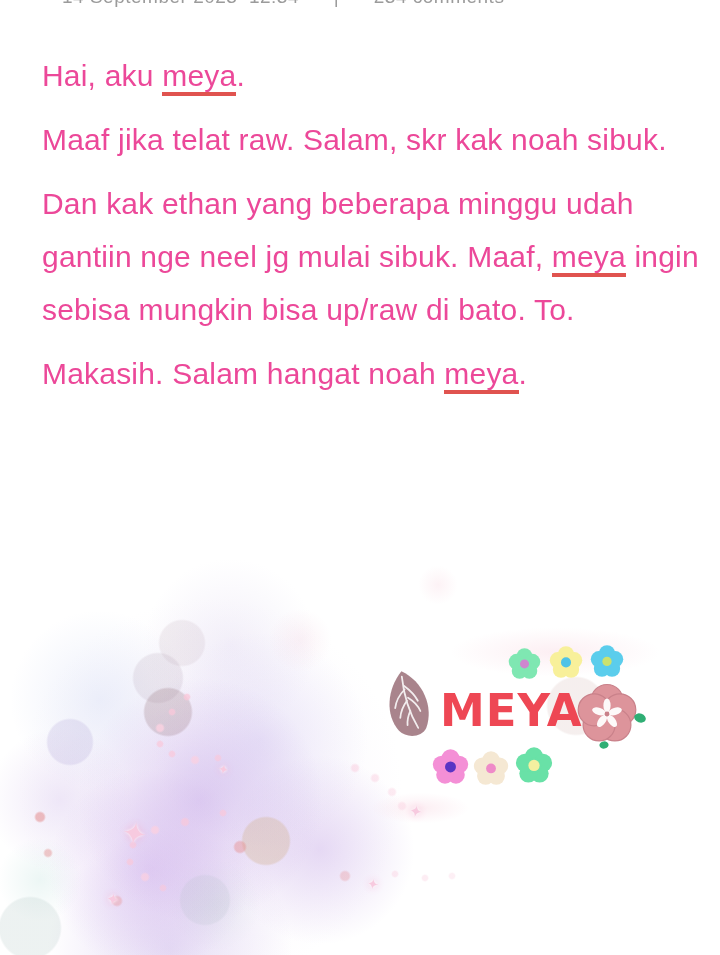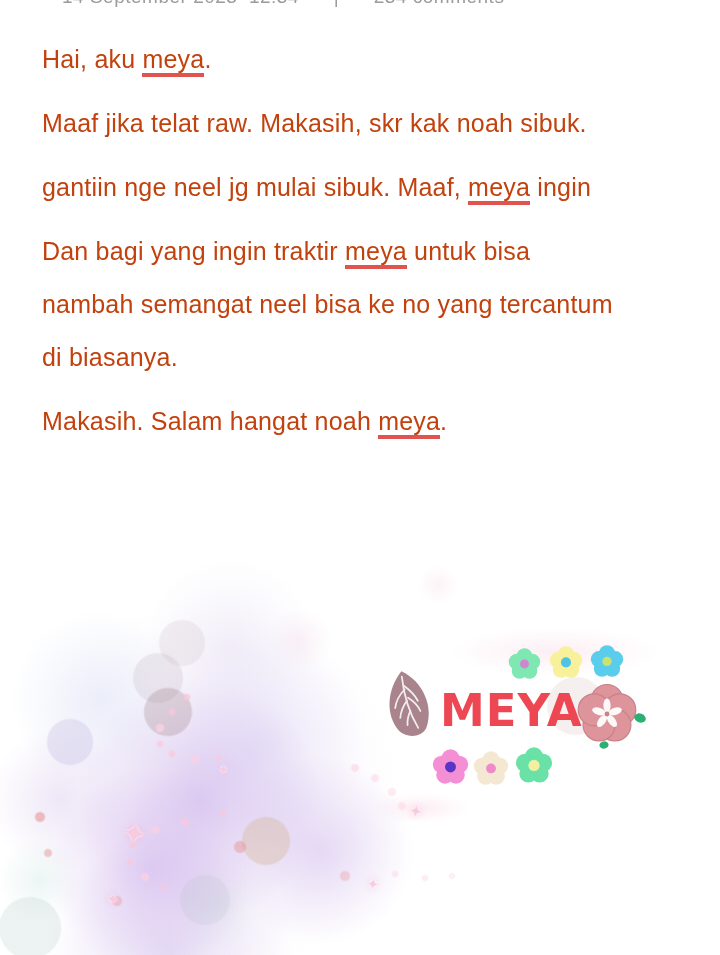--- a/index.html
+++ b/index.html
@@ -14,22 +14,22 @@
     position:absolute; top:0; left:0; right:0; height:8px; overflow:hidden;
   }
   .clip-header span{
     display:block; transform:translateY(-14px);
     font-size:19px; color:#9b9b9b; letter-spacing:.5px;
     padding-left:62px; white-space:pre;
   }
 
   
   .text-block{
-    position:absolute; left:42px; top:33px; width:666px;
-    color:#c2410c; font-size:25px; line-height:53px; letter-spacing:.2px;
+    position:absolute; left:42px; top:49px; width:666px;
+    color:#ec4899; font-size:30px; line-height:53px; letter-spacing:.2px;
   }
   .para{margin:0 0 11px 0;}
   .line{white-space:nowrap;}
   .u{
     border-bottom:4px solid #e0534f; padding-bottom:0px;
   }
 
   
   .watercolor{
     position:absolute; inset:0; pointer-events:none;
@@ -122,29 +122,26 @@
   <span class="sparkle" style="left:106px;top:890px;font-size:16px;">✦</span>
   <span class="sparkle" style="left:218px;top:762px;font-size:13px;">✦</span>
   <span class="sparkle" style="left:409px;top:802px;font-size:16px;">✦</span>
   <span class="sparkle" style="left:367px;top:876px;font-size:14px;">✦</span>
 
   <div class="text-block">
     <div class="para">
       <div class="line"><span>Hai, aku </span><span class="u" style="border-bottom-color: rgb(224, 83, 79);">meya</span><span>.</span></div>
     </div>
     <div class="para">
-      <div class="line"><span>Maaf jika telat raw. Makasih, skr kak noah sibuk.</span></div>
-    </div>
-    <div class="para">
+      <div class="line"><span>Maaf jika telat raw. Salam, skr kak noah sibuk.</span></div>
+    </div>
+    <div class="para">
+      <div class="line"><span>Dan kak ethan yang beberapa minggu udah</span></div>
       <div class="line"><span>gantiin nge neel jg mulai sibuk. Maaf, </span><span class="u" style="border-bottom-color: rgb(224, 83, 79);">meya</span><span> ingin</span></div>
-    </div>
-    <div class="para">
-      <div class="line"><span>Dan bagi yang ingin traktir </span><span class="u" style="border-bottom-color: rgb(224, 83, 79);">meya</span><span> untuk bisa</span></div>
-      <div class="line"><span>nambah semangat neel bisa ke no yang tercantum</span></div>
-      <div class="line"><span>di biasanya.</span></div>
+      <div class="line"><span>sebisa mungkin bisa up/raw di bato. To.</span></div>
     </div>
     <div class="para">
       <div class="line"><span>Makasih. Salam hangat noah </span><span class="u" style="border-bottom-color: rgb(224, 83, 79);">meya</span><span>.</span></div>
     </div>
   </div>
 
   <div>
 
     <svg class="leaf" viewBox="0 0 58 84">
       <path d="M31 3 C 10 19, 1 47, 12 68 C 18 78, 35 82, 43 72 C 57 51, 52 20, 31 3 Z" fill="#a9848c"></path>

